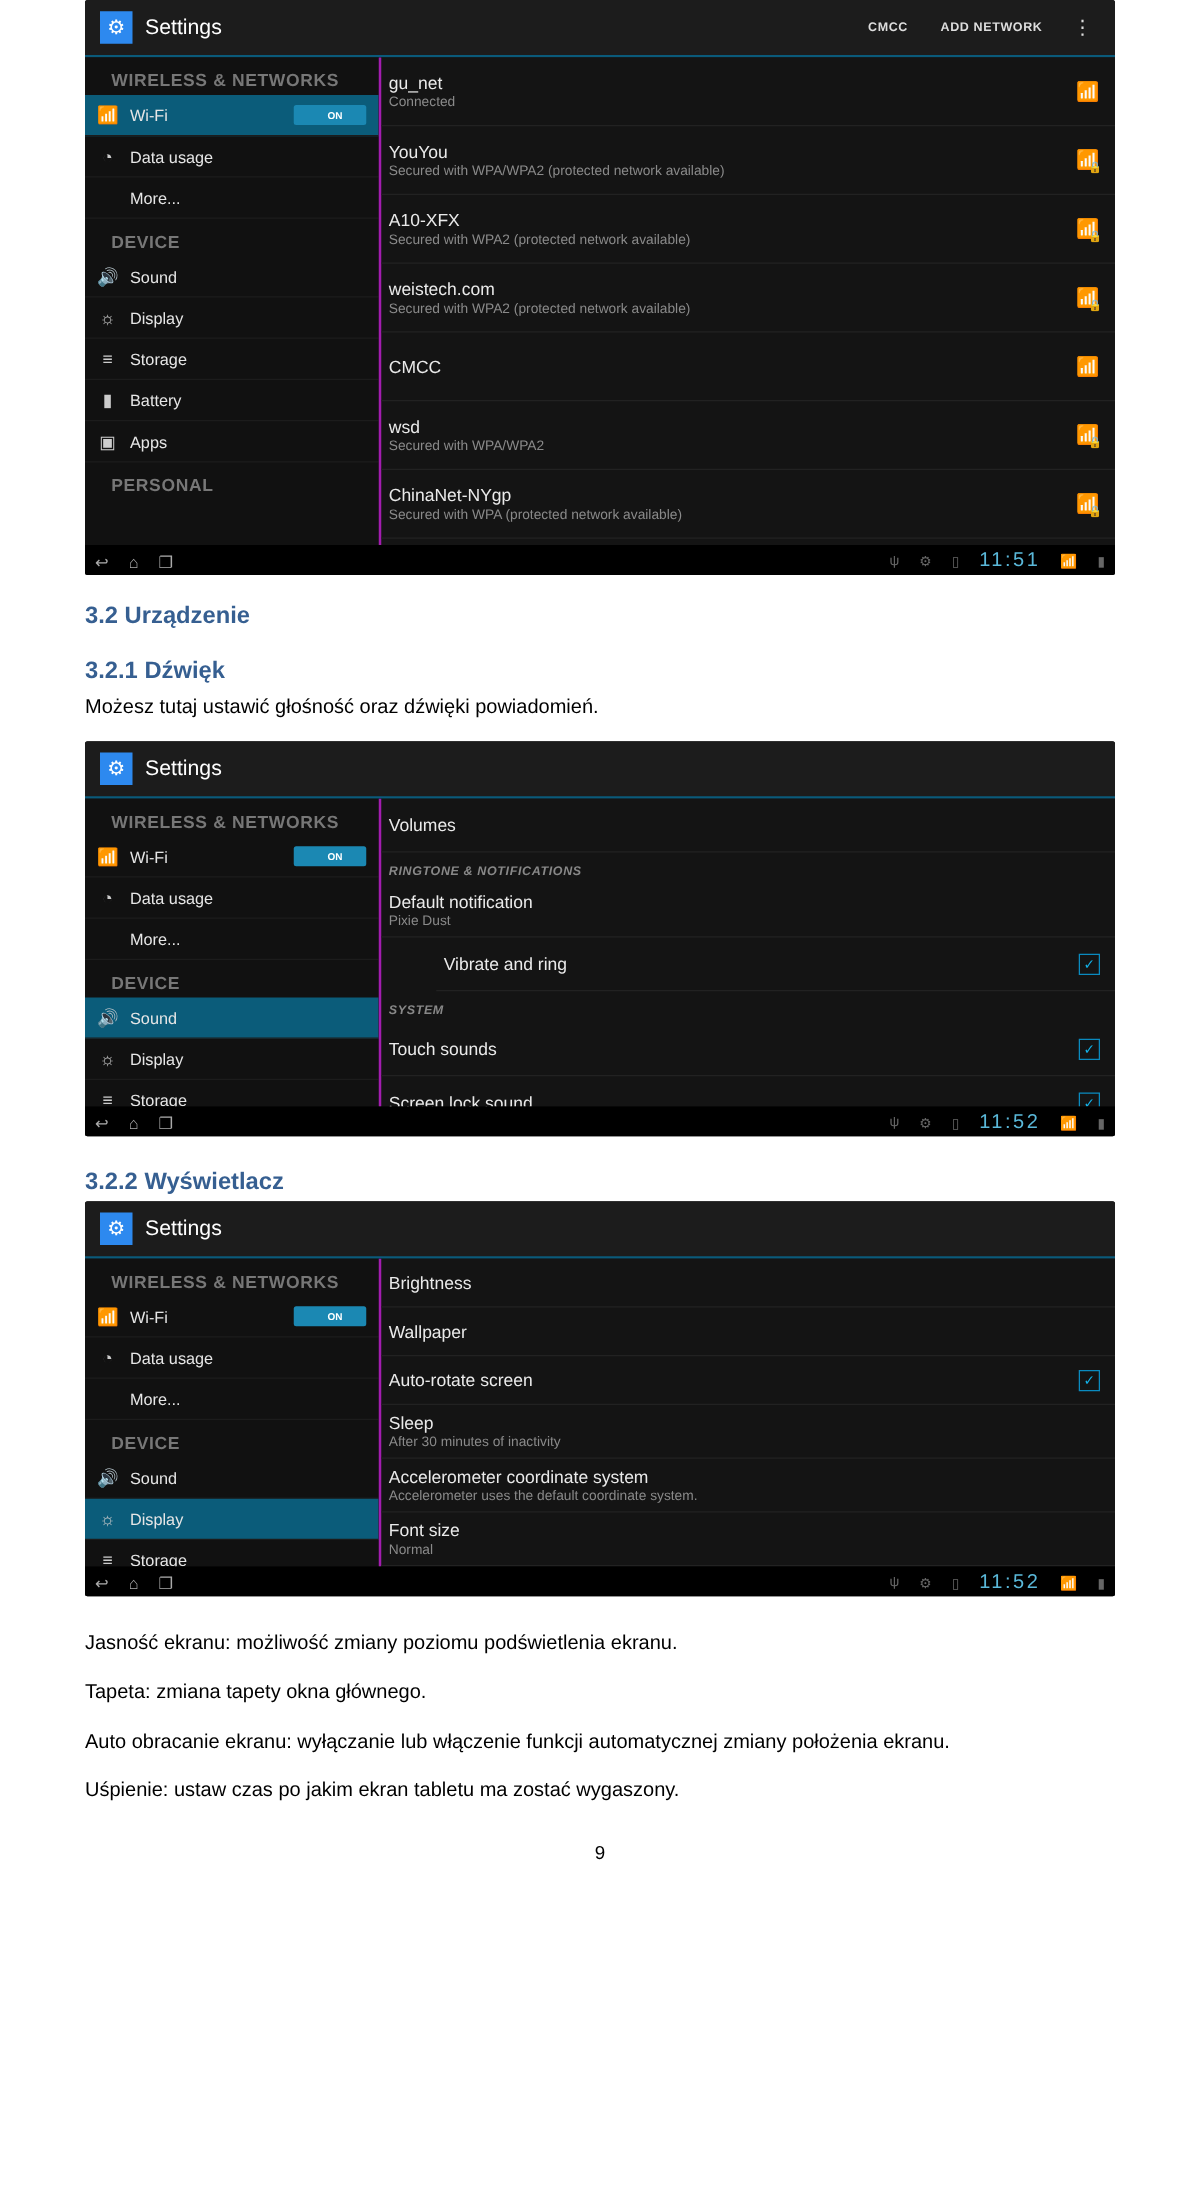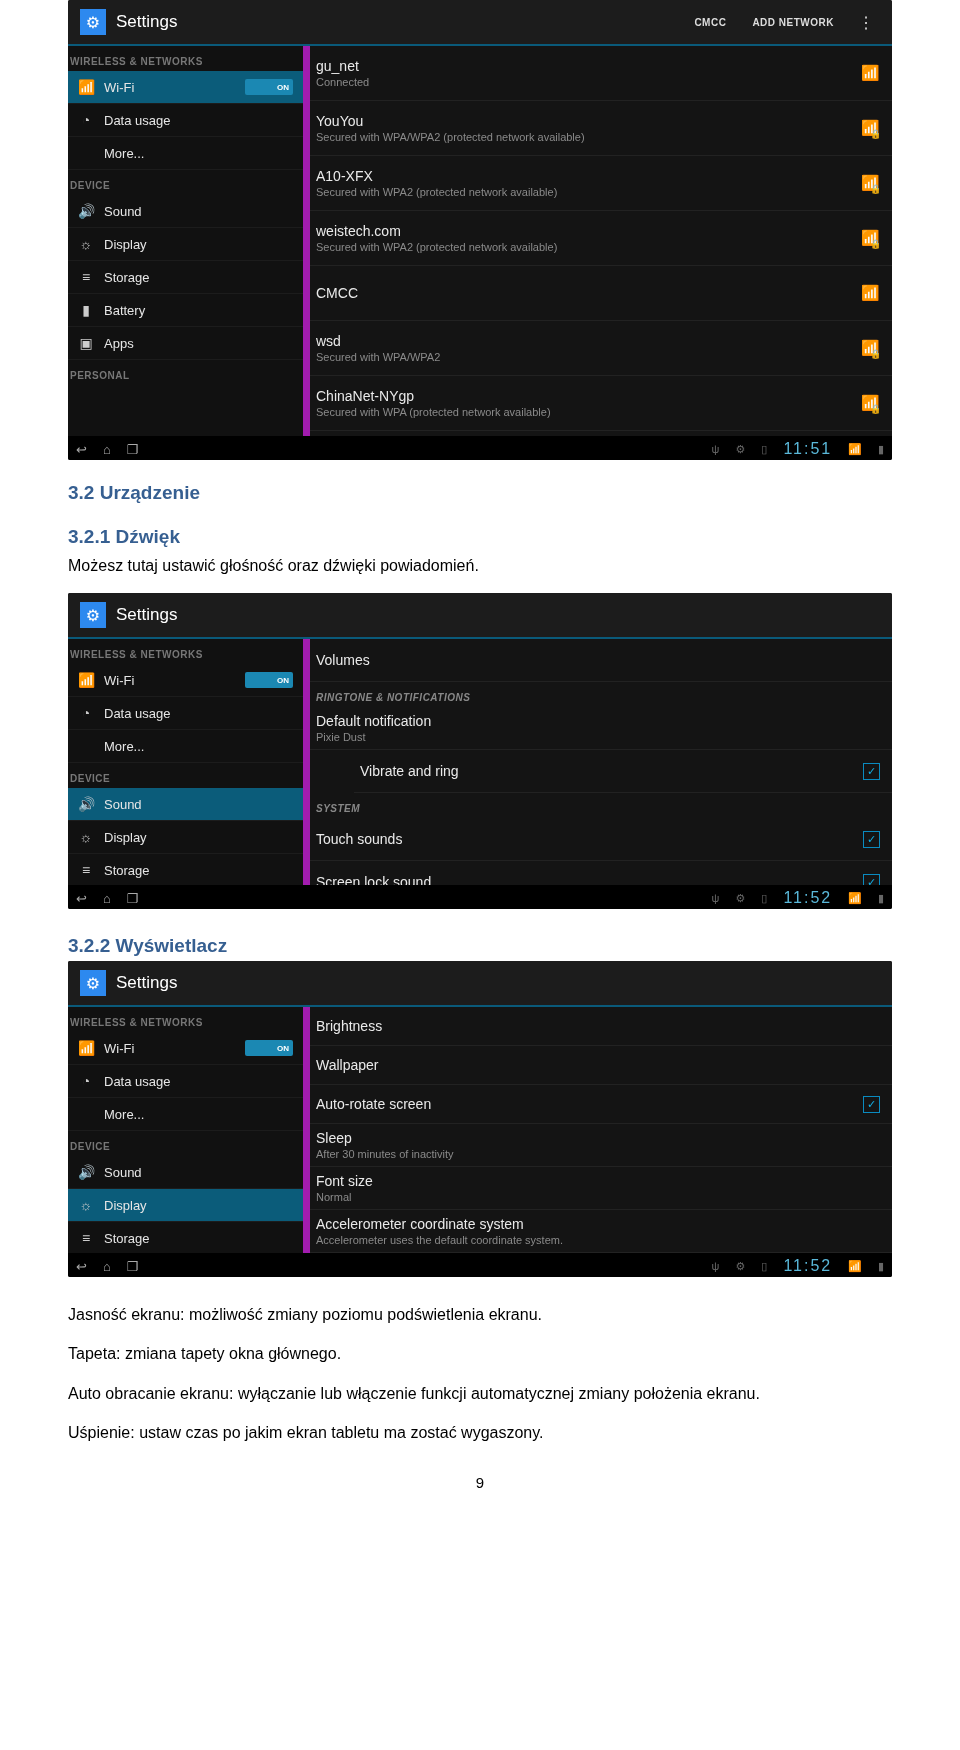--- a/index.html
+++ b/index.html
@@ -24,28 +24,28 @@
   .shot.s3 { height: 316px; margin-bottom: 26px; }
 
   .topbar { display:flex; align-items:center; height:44px; background:#1c1c1c; border-bottom:2px solid #0a5a7a; padding:0 12px; gap:10px; }
   .topbar .gear { width:26px; height:26px; background:#2d89ef; display:flex; align-items:center; justify-content:center; color:#fff; font-size:16px; }
   .topbar .title { color:#fff; font-size:17px; flex:1; }
   .topbar .act { color:#ddd; font-size:10px; font-weight:bold; letter-spacing:0.5px; padding:0 8px; cursor:pointer; }
   .topbar .dots { color:#ddd; font-size:16px; padding:0 6px; cursor:pointer; }
 
   .body2 { display:flex; height: calc(100% - 44px - 26px); background:#111; }
   .sidebar { width:235px; background:#111; overflow:hidden; font-size:13px; }
-  .sec-h { color:#777; font-size:10px; font-weight:bold; letter-spacing:0.5px; padding:10px 10px 4px 2px; }
+  .sec-h { color:#777; font-size:14px; font-weight:bold; letter-spacing:0.5px; padding:10px 10px 4px 21px; }
   .srow { display:flex; align-items:center; height:32px; padding:0 10px; gap:10px; border-bottom:1px solid #1c1c1c; cursor:pointer; }
   .srow.selected { background:#0b5c7a; }
   .srow .ic { width:16px; text-align:center; color:#ccc; font-size:14px; }
   .srow .lbl { color:#e6e6e6; flex:1; }
-  .srow .sw { width:48px; height:16px; background:#1b88b3; border-radius:2px; display:flex; align-items:center; justify-content:flex-end; color:#fff; font-size:8px; font-weight:bold; padding:0 4px; box-sizing:border-box; }
-
-  .main { flex:1; background:#141414; border-left:7px solid #a21caf; overflow:hidden; }
+  .srow .sw { width:58px; height:16px; background:#1b88b3; border-radius:2px; display:flex; align-items:center; justify-content:flex-end; color:#fff; font-size:8px; font-weight:bold; padding:0 19px; box-sizing:border-box; }
+
+  .main { flex:1; background:#141414; border-left:2px solid #a21caf; overflow:hidden; }
   .mh { color:#888; font-size:10px; font-weight:bold; letter-spacing:0.5px; padding:10px 6px 4px 6px;font-style:italic; }
   .mrow { display:flex; align-items:center; min-height:42px; padding:6px 12px 6px 6px; border-bottom:1px solid #222; cursor:pointer; gap:10px; }
   .mrow .txts { flex:1; }
   .mrow .t1 { color:#eaeaea; font-size:14px; }
   .mrow .t2 { color:#8a8a8a; font-size:11px; margin-top:2px; }
   .mrow .wifi { color:#bbb; font-size:15px; position:relative; }
   .mrow .lockdot { position:absolute; right:-2px; bottom:-2px; font-size:9px; }
   .mrow .chk { width:15px; height:15px; border:1px solid #0a8abf; display:flex; align-items:center; justify-content:center; color:#13b0e6; font-size:11px; }
 
   .navbar { height:26px; background:#000; display:flex; align-items:center; padding:0 8px; gap:16px; font-size:13px; }
@@ -317,28 +317,28 @@
             <div class="chk">✓</div>
           </div>
       <div class="mrow" style="min-height:26px;justify-content:center;">
             <div class="txts">
               <div class="t1">Sleep</div>
               <div class="t2">After 30 minutes of inactivity</div>
             </div>
           </div>
       <div class="mrow" style="min-height:26px;">
             <div class="txts">
+              <div class="t1">Accelerometer coordinate system</div>
+              <div class="t2">Accelerometer uses the default coordinate system.</div>
+            </div>
+          </div>
+      <div class="mrow" style="min-height:26px;">
+            <div class="txts">
               <div class="t1">Font size</div>
               <div class="t2">Normal</div>
-            </div>
-          </div>
-      <div class="mrow" style="min-height:26px;">
-            <div class="txts">
-              <div class="t1">Accelerometer coordinate system</div>
-              <div class="t2">Accelerometer uses the default coordinate system.</div>
             </div>
           </div>
 
     </div>
   </div>
   <div class="navbar">
     <span class="nav-ic">↩</span>
     <span class="nav-ic">⌂</span>
     <span class="nav-ic">❐</span>
     <span class="spacer"></span>

